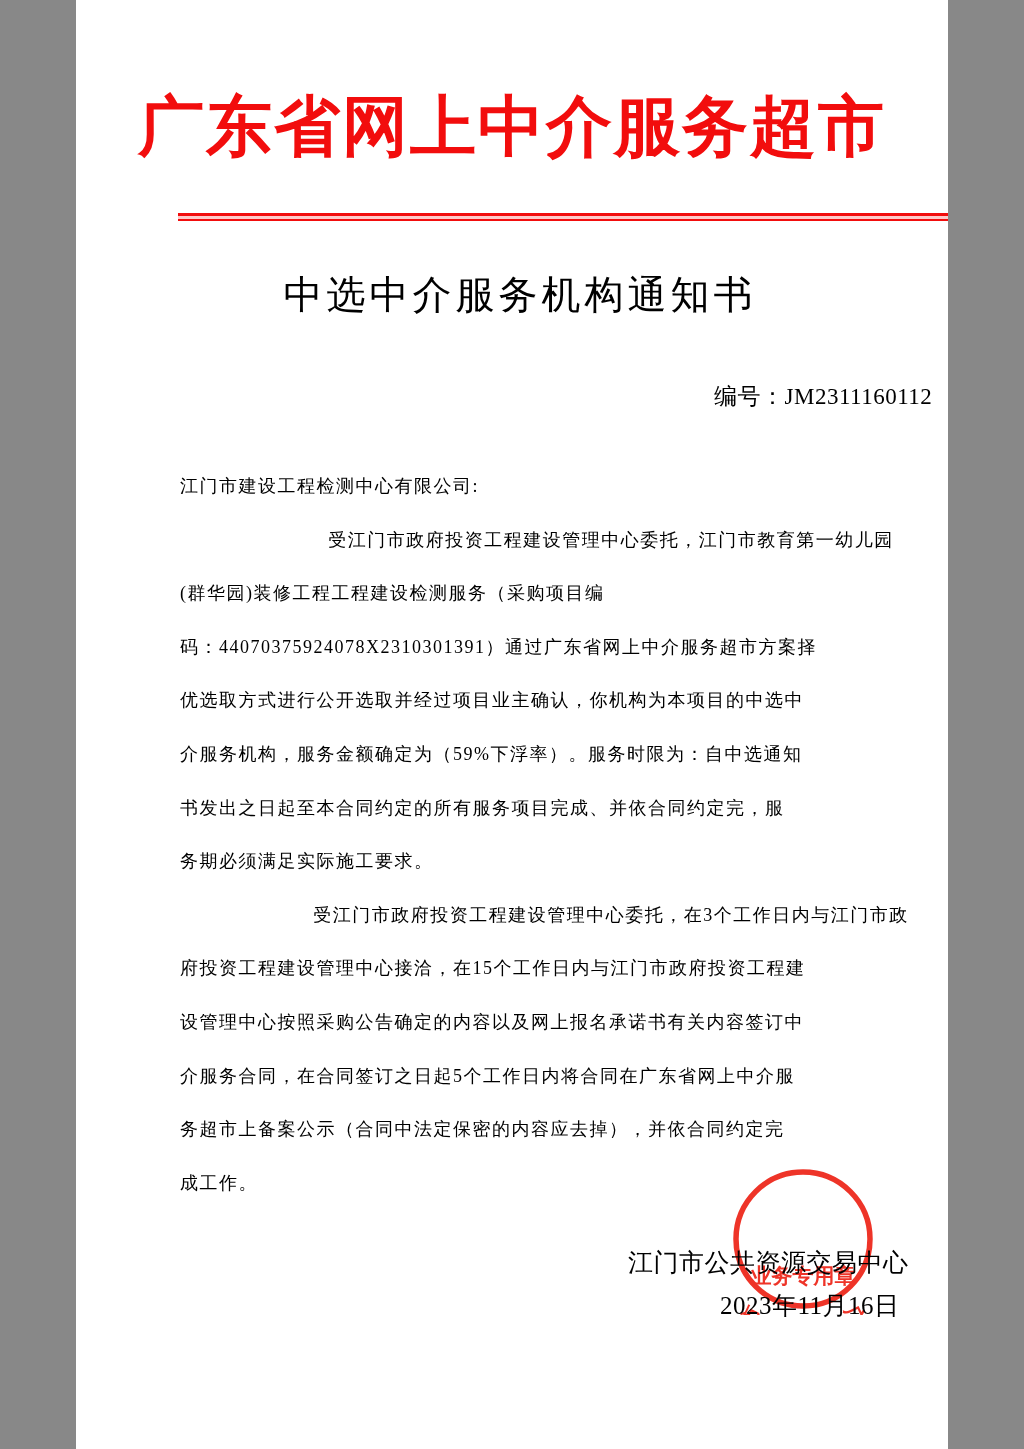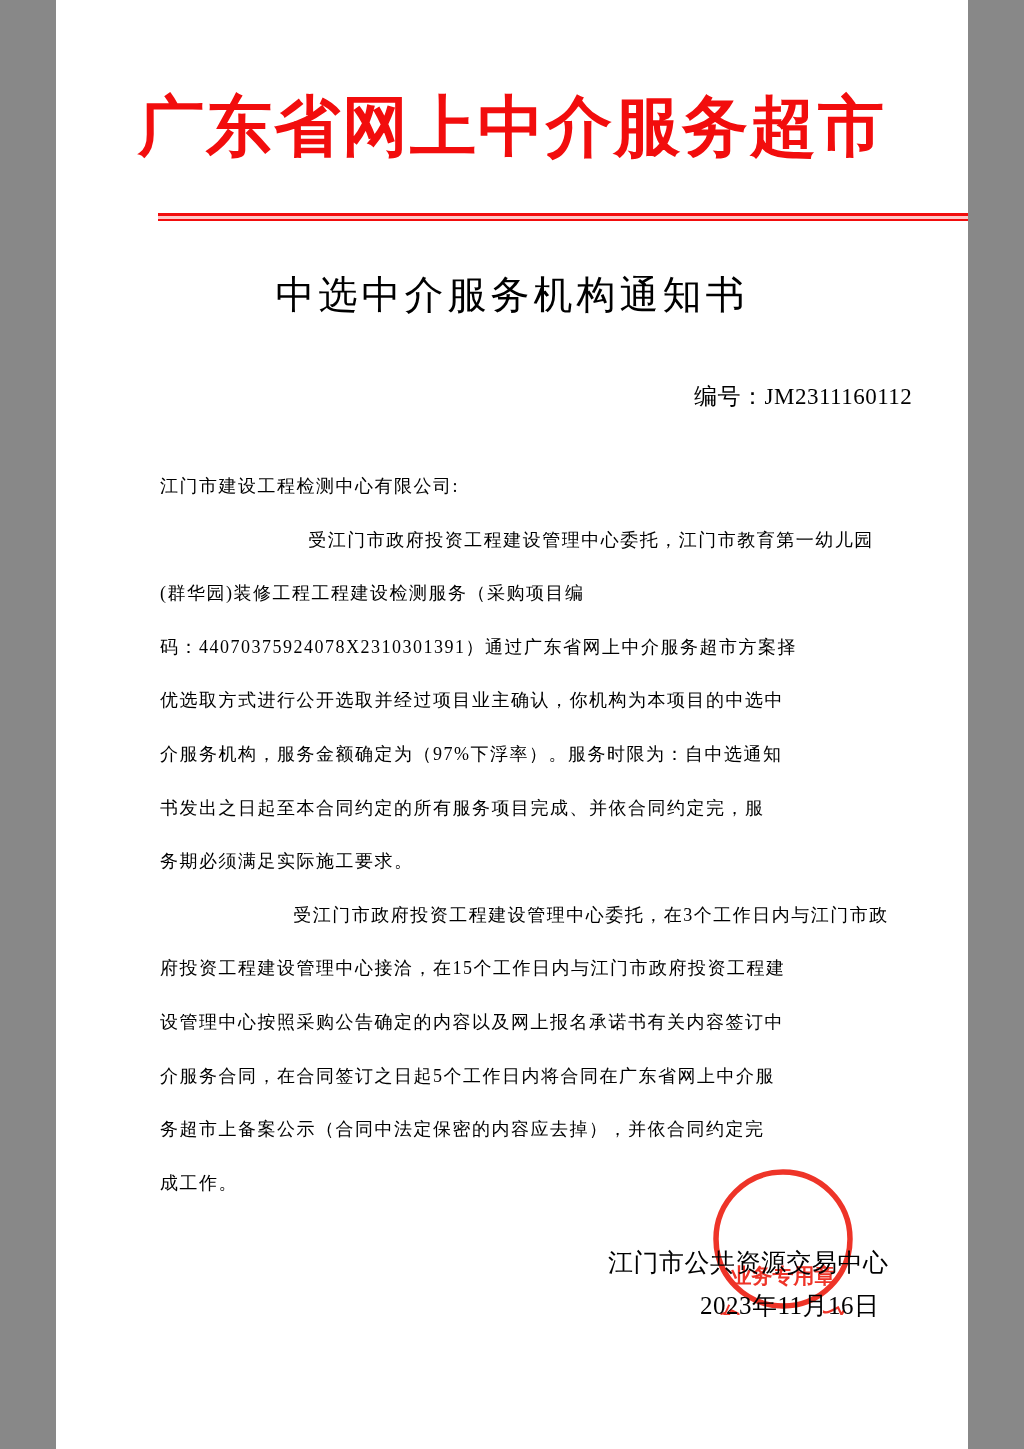--- a/index.html
+++ b/index.html
@@ -4,40 +4,39 @@
 <style>
   html,body{margin:0;padding:0;background:#888;}
   .page{
     position:relative;
     width:872px;height:1449px;
     margin:0 auto;
     background:#ffffff;
     overflow:hidden;
     font-family:"Liberation Serif","DejaVu Serif",serif;
     color:#000;
-    padding-left:40px;
   }
   .letterhead{
     position:absolute;top:82px;left:0;width:100%;
     margin:0;
     text-align:center;
     font-size:66px;font-weight:bold;
     letter-spacing:2px;
     color:#f20d0d;
     white-space:nowrap;
   }
   .red-rule{
     position:absolute;top:213px;left:102px;width:812px;
     height:3px;
     background:#ffc9c9;
     border-top:3px solid #f20d0d;
     border-bottom:2px solid #f20d0d;
   }
   .doc-title{
-    position:absolute;top:268px;left:0;width:100%;
+    position:absolute;top:268px;left:8px;width:100%;
     margin:0;
     text-align:center;
     font-size:39px;font-weight:normal;
     letter-spacing:4px;
     color:#000;
     white-space:nowrap;
   }
   .doc-number{
     position:absolute;top:381px;left:638px;
     font-size:23px;
@@ -83,21 +82,21 @@
   <h2 class="doc-title">中选中介服务机构通知书</h2>
 
   <div class="doc-number">编号：JM2311160112</div>
 
   <div class="body-text">
     <div class="line">江门市建设工程检测中心有限公司:</div>
     <div class="line indent">受江门市政府投资工程建设管理中心委托，江门市教育第一幼儿园</div>
     <div class="line">(群华园)装修工程工程建设检测服务（采购项目编</div>
     <div class="line">码：44070375924078X2310301391）通过广东省网上中介服务超市方案择</div>
     <div class="line">优选取方式进行公开选取并经过项目业主确认，你机构为本项目的中选中</div>
-    <div class="line">介服务机构，服务金额确定为（97%下浮率）。服务时限为：自中选通知</div>
+    <div class="line">介服务机构，服务金额确定为（59%下浮率）。服务时限为：自中选通知</div>
     <div class="line">书发出之日起至本合同约定的所有服务项目完成、并依合同约定完，服</div>
     <div class="line">务期必须满足实际施工要求。</div>
     <div class="line indent">受江门市政府投资工程建设管理中心委托，在3个工作日内与江门市政</div>
     <div class="line">府投资工程建设管理中心接洽，在15个工作日内与江门市政府投资工程建</div>
     <div class="line">设管理中心按照采购公告确定的内容以及网上报名承诺书有关内容签订中</div>
     <div class="line">介服务合同，在合同签订之日起5个工作日内将合同在广东省网上中介服</div>
     <div class="line">务超市上备案公示（合同中法定保密的内容应去掉），并依合同约定完</div>
     <div class="line">成工作。</div>
   </div>
 

